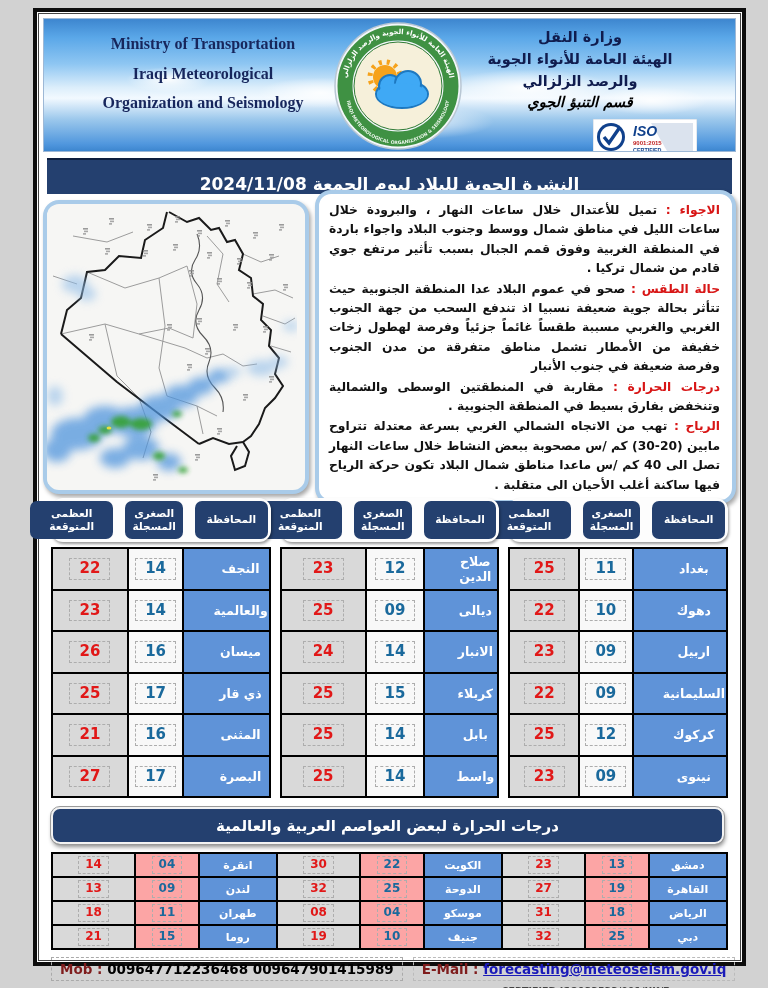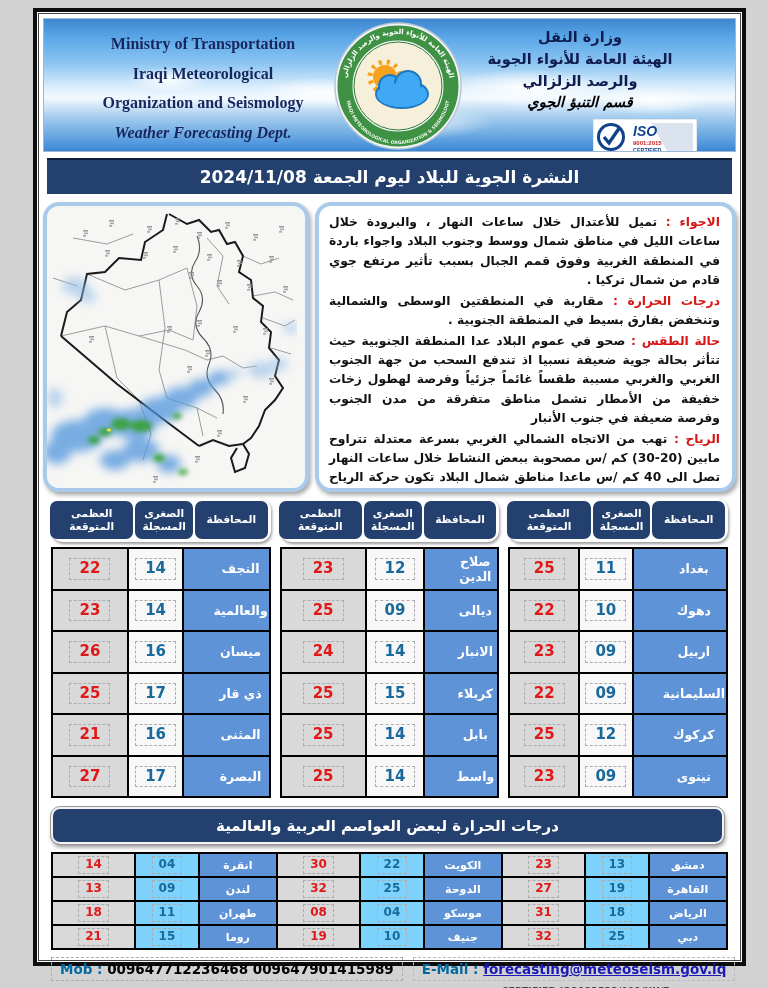--- a/index.html
+++ b/index.html
@@ -19,76 +19,75 @@
   .hdr-left{position:absolute;left:24px;top:10px;width:270px;text-align:center;z-index:2;
     font-family:"Liberation Serif",serif;font-weight:bold;color:#17265c;font-size:16px;line-height:1.85;}
   .hdr-left .line4{font-style:italic;}
   .hdr-right{position:absolute;right:30px;top:8px;width:250px;text-align:center;z-index:2;
     direction:rtl;font-weight:bold;color:#101c4e;font-size:14.5px;line-height:1.5;}
   .hdr-right .line4{font-style:italic;color:#000;}
   .logo-wrap{position:absolute;left:287px;top:2px;width:134px;height:130px;z-index:2;}
   .iso-badge{position:absolute;right:38px;top:100px;z-index:3;}
   
   .title-bar{margin:0 10px;height:34px;background:var(--navy);color:#fff;display:flex;
-    align-items:center;justify-content:center;direction:rtl;font-weight:bold;font-size:17px;
+    align-items:flex-end;justify-content:center;direction:rtl;font-weight:bold;font-size:17px;
     border-top:2px solid #0e1e3d;}
   
-  .main-row{display:flex;gap:6px;margin:8px 6px 4px 6px;height:290px;}
+  .main-row{display:flex;gap:6px;margin:8px 6px 4px 6px;height:290px;align-items:center;}
   .map-panel{width:258px;flex:0 0 258px;border:4px solid #a9cbe9;border-radius:16px;
     background:#f6f6f4;overflow:hidden;box-shadow:2px 3px 4px rgba(0,0,0,.35);}
   .text-panel{flex:1;border:4px solid #a9cbe9;border-radius:16px;background:#fff;
     padding:7px 12px 4px 10px;box-shadow:2px 3px 4px rgba(0,0,0,.35);overflow:hidden;}
   .para{direction:rtl;text-align:justify;font-size:12.3px;font-weight:bold;color:#111;
     line-height:1.58;margin-bottom:1px;}
   .plabel{color:#d81616;}
   
   .temp-area{margin:6px 14px 0 14px;direction:rtl;display:flex;gap:9px;}
   .tgroup{flex:1;}
   .thead-row{background:#fdfdfd;border-radius:12px;box-shadow:1px 2px 3px rgba(0,0,0,.4);
-    padding:3px;display:grid;grid-template-columns:34% 27% 39%;gap:2px;margin-bottom:5px;}
+    padding:3px;display:grid;grid-template-columns:34% 27% 39%;gap:12px;margin-bottom:5px;}
   .th{background:var(--navy);color:#fff;border-radius:7px;font-size:10.5px;font-weight:bold;
     text-align:center;white-space:pre-line;line-height:1.25;padding:4px 0;min-height:30px;
     display:flex;align-items:center;justify-content:center;}
   table.temps{width:100%;border-collapse:collapse;direction:rtl;}
   table.temps td{border:2.5px solid #000;text-align:center;font-weight:bold;}
   .temps .c-city{background:var(--city_blue);color:#fff;font-size:12.5px;width:34%;padding-left:29px;}
   .temps .c-min{background:#f8f8f8;color:var(--min_text);font-size:15px;width:27%;}
   .temps .c-max{background:var(--cell_gray);color:var(--max_text);font-size:15px;width:39%;}
   table.temps.main td{height:37.5px;}
   .numbox{display:inline-block;border:1px dashed #adadad;padding:0 9px;line-height:1.3;}
   
   .world-bar{margin:9px 18px 0 14px;height:33px;background:var(--navy);color:#fff;
     border-radius:9px;display:flex;align-items:center;justify-content:center;direction:rtl;
     font-weight:bold;font-size:15px;box-shadow:1px 3px 4px rgba(0,0,0,.45);
     border:2px solid #f2f2f2;outline:1px solid #9a9a9a;}
   table.world{width:calc(100% - 28px);margin:8px 14px 0 14px;border-collapse:collapse;direction:rtl;}
   table.world td{border:2.5px solid #000;text-align:center;font-weight:bold;height:20px;}
   .world .c-city{background:var(--city_blue);color:#fff;font-size:11px;width:11.6%;}
-  .world .c-min{background:#7dd3fc;color:var(--min_text);font-size:12px;width:9.4%;}
+  .world .c-min{background:#fca5a5;color:var(--min_text);font-size:12px;width:9.4%;}
   .world .c-max{background:var(--cell_gray);color:var(--max_text);font-size:12px;width:12.3%;}
   .world .numbox{padding:0 6px;}
   
   .footer{margin:7px 14px 0 14px;display:flex;align-items:flex-start;gap:10px;font-size:13.5px;font-weight:bold;}
   .mob-box{border:1px dashed #aaa;padding:3px 8px;white-space:nowrap;color:#000;}
-  .blue-label{color:#0369a1;}
+  .blue-label{color:#7f1d1d;}
   .email-box{border:1px dashed #bbb;padding:3px 8px;margin-right:30px;white-space:nowrap;}
   .email-link{color:#1a1ab8;text-decoration:underline;}
   .certified{font-size:9.5px;color:#444;font-weight:bold;margin-top:4px;text-align:center;}
 </style>
 </head>
 <body>
 
 <div class="page">
 
   <div class="header-band">
     <div class="hdr-left">
       <div class="line1">Ministry of Transportation</div>
       <div class="line2">Iraqi Meteorological</div>
       <div class="line3">Organization and Seismology</div>
-      <div class="line4">Weather Forecasting Dept.</div>
     </div>
 
     <div class="logo-wrap">
       <svg width="134" height="130" viewBox="-67 -65 134 130">
         <circle r="63" fill="#f3f7fb" stroke="#b9c7d4" stroke-width="1.5"></circle>
         <circle r="53" fill="none" stroke="#3f9143" stroke-width="15"></circle>
         <circle r="44" fill="#f6f0da" stroke="#2f7a35" stroke-width="1"></circle>
         <defs>
           <path id="rt" d="M -52,0 A 52,52 0 0 1 52,0"></path>
           <path id="rb" d="M -52,6 A 52,52 0 0 0 52,6"></path>
@@ -243,22 +242,22 @@
           <use href="#stn" x="148" y="248"></use>
             <use href="#stn" x="106" y="268"></use>
             <use href="#stn" x="216" y="120"></use>
         </g>
       </svg>
     </div>
 
     <div class="text-panel">
       <div>
           <div class="para"><span class="plabel">الاجواء : </span>تميل للأعتدال خلال ساعات النهار ، والبرودة خلال ساعات الليل في مناطق شمال ووسط وجنوب البلاد  واجواء باردة في المنطقة الغربية  وفوق قمم الجبال بسبب تأثير مرتفع جوي قادم من شمال تركيا .</div>
+          <div class="para"><span class="plabel">حالة الطقس : </span>صحو في عموم البلاد عدا المنطقة الجنوبية حيث تتأثر بحالة جوية ضعيفة نسبيا اذ تندفع السحب من جهة الجنوب الغربي والغربي مسببة طقساً غائماً جزئياً وفرصة لهطول زخات خفيفة من الأمطار  تشمل مناطق متفرقة من مدن الجنوب وفرصة ضعيفة في جنوب الأنبار</div>
           <div class="para"><span class="plabel">درجات الحرارة : </span>مقاربة في المنطقتين الوسطى والشمالية وتنخفض بفارق بسيط في المنطقة الجنوبية .</div>
-          <div class="para"><span class="plabel">حالة الطقس : </span>صحو في عموم البلاد عدا المنطقة الجنوبية حيث تتأثر بحالة جوية ضعيفة نسبيا اذ تندفع السحب من جهة الجنوب الغربي والغربي مسببة طقساً غائماً جزئياً وفرصة لهطول زخات خفيفة من الأمطار  تشمل مناطق متفرقة من مدن الجنوب وفرصة ضعيفة في جنوب الأنبار</div>
           <div class="para"><span class="plabel">الرياح : </span>تهب من الاتجاه الشمالي الغربي بسرعة معتدلة تتراوح مابين (20-30) كم /س مصحوبة ببعض النشاط خلال ساعات النهار تصل الى 40 كم /س ماعدا مناطق شمال البلاد تكون حركة الرياح فيها ساكنة أغلب الأحيان الى متقلبة .</div>
         </div>
     </div>
   </div>
 
   <div class="temp-area">
       <div class="tgroup">
         <div class="thead-row">
           <div class="th">المحافظة</div>
           <div class="th">الصغرى

